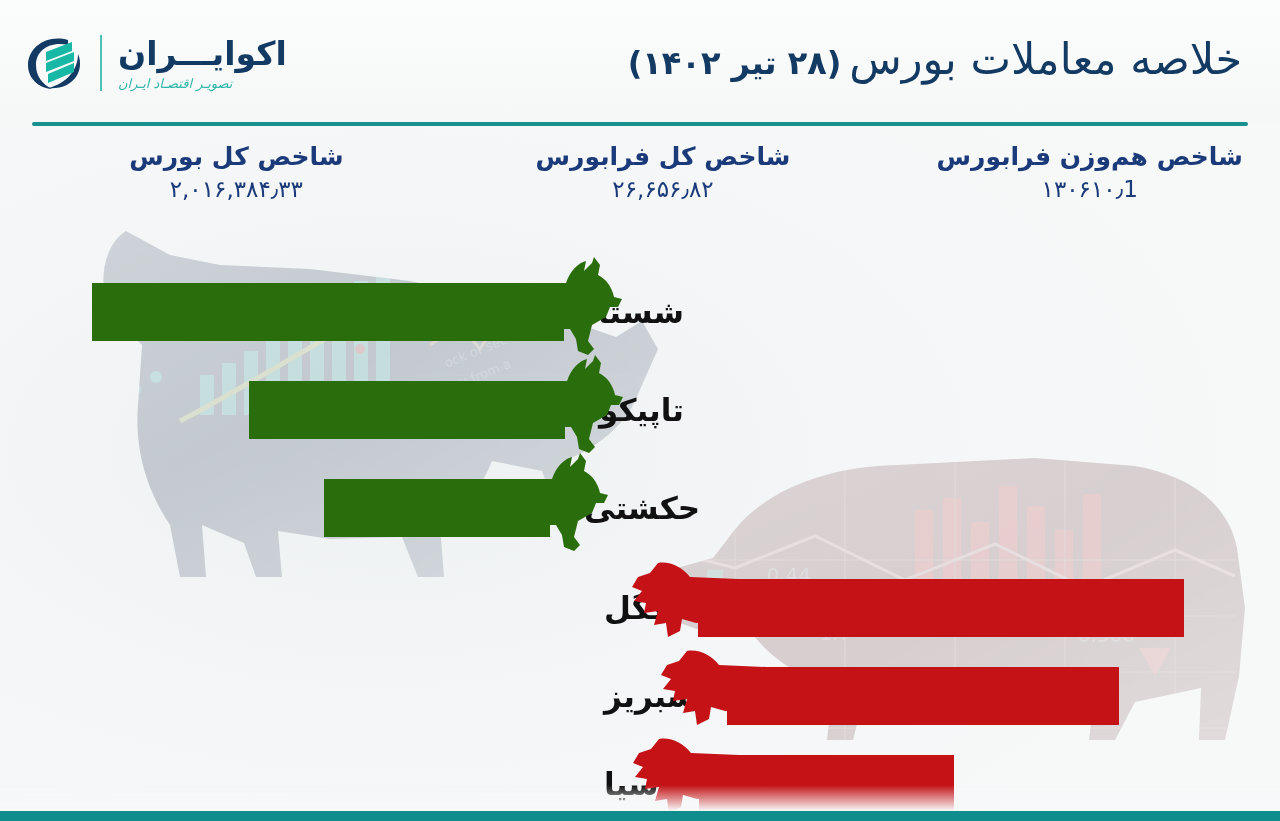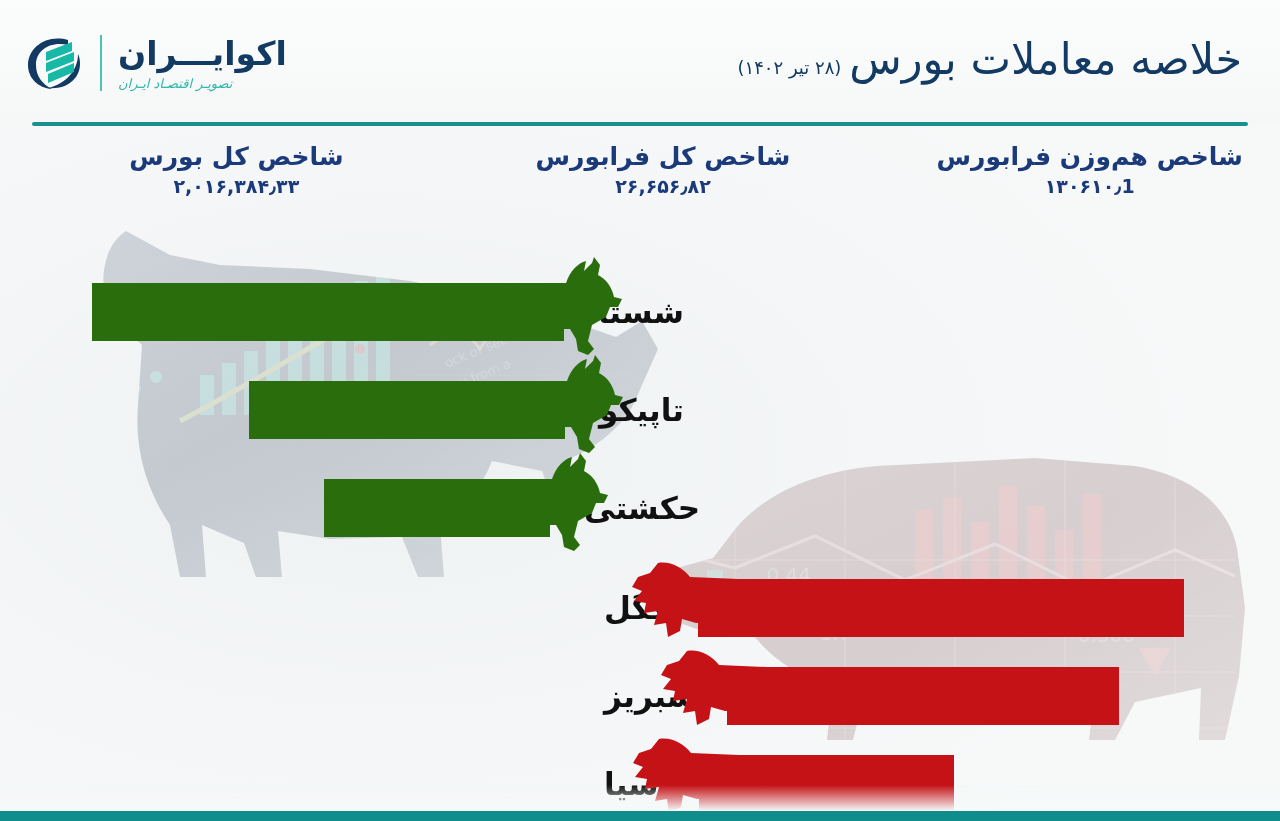--- a/index.html
+++ b/index.html
@@ -35,30 +35,30 @@
   #logo-words{display:flex;flex-direction:column;align-items:flex-end;
               justify-content:center;line-height:1;}
   #logo-name{font-size:33px;font-weight:bold;color:#123a63;letter-spacing:-1px;
              white-space:nowrap;}
   #logo-tag{font-size:13px;color:#2fb6ab;margin-top:7px;white-space:nowrap;
             letter-spacing:1px;font-style:italic;}
 
   #title-wrap{position:absolute;right:38px;top:34px;
               display:flex;flex-direction:row;align-items:baseline;gap:8px;}
   #title-main{font-size:43px;font-weight:normal;color:#123a63;white-space:nowrap;}
-  #title-sub{font-size:18px;font-weight:normal;color:#123a63;white-space:nowrap;}
+  #title-sub{font-size:32px;font-weight:bold;color:#123a63;white-space:nowrap;}
 
   
   #stats{position:absolute;left:0;top:143px;width:1280px;height:100px;
          display:flex;flex-direction:row;}
   .stat{flex:1 1 0;display:flex;flex-direction:column;align-items:center;
         justify-content:flex-start;padding-left:46px;}
   .stat-label{font-size:25px;font-weight:bold;color:#1b3a7a;white-space:nowrap;
               line-height:1.15;}
-  .stat-value{font-size:19px;font-weight:bold;color:#1b3a7a;white-space:nowrap;
+  .stat-value{font-size:23px;font-weight:normal;color:#1b3a7a;white-space:nowrap;
               margin-top:4px;line-height:1.15;}
 
   
   #chart{position:absolute;left:0;top:255px;width:1280px;height:545px;}
 
   .row{position:absolute;height:86px;display:flex;align-items:center;}
   .row.up{flex-direction:row-reverse;}     
   .row.down{flex-direction:row;}
 
   .bar-label{font-size:31px;font-weight:bold;color:#111;white-space:nowrap;

